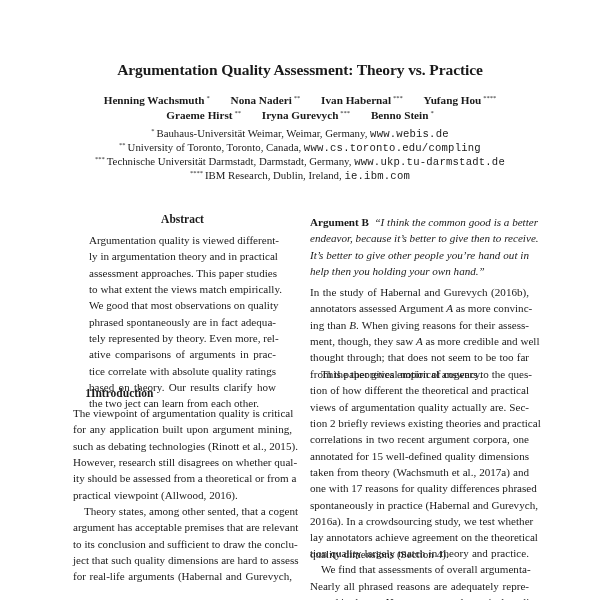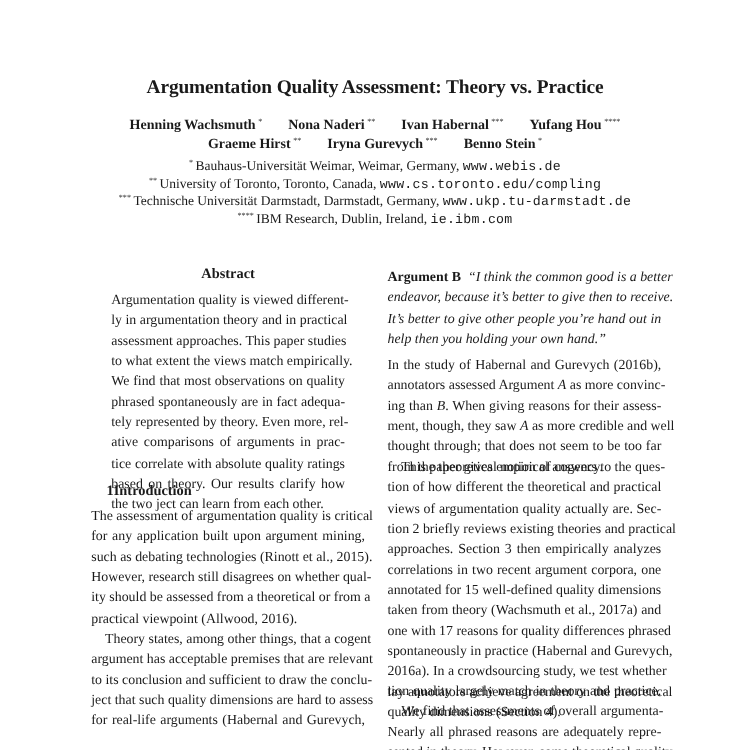--- a/index.html
+++ b/index.html
@@ -46,43 +46,43 @@
 <div class="aff" style="top:138px;"><sup>**</sup><span>University of Toronto, Toronto, Canada, </span><span class="url">www.cs.toronto.edu/compling</span></div>
 <div class="aff" style="top:152px;"><sup>***</sup><span>Technische Universität Darmstadt, Darmstadt, Germany, </span><span class="url">www.ukp.tu-darmstadt.de</span></div>
 <div class="aff" style="top:166px;"><sup>****</sup><span>IBM Research, Dublin, Ireland, </span><span class="url">ie.ibm.com</span></div>
 
 <div class="abs-head">Abstract</div>
 <div class="col" style="left:89px; width:187px; top:232px;">
   <span class="line">Argumentation quality is viewed different-</span>
   <span class="line">ly in argumentation theory and in practical</span>
   <span class="line">assessment approaches. This paper studies</span>
   <span class="line">to what extent the views match empirically.</span>
-  <span class="line">We find that most observations on quality</span>
+  <span class="line">We good that most observations on quality</span>
   <span class="line">phrased spontaneously are in fact adequa-</span>
   <span class="line">tely represented by theory. Even more, rel-</span>
   <span class="line">ative comparisons of arguments in prac-</span>
   <span class="line">tice correlate with absolute quality ratings</span>
   <span class="line">based on theory.  Our results clarify how</span>
   <span class="line last">the two ject can learn from each other.</span>
 </div>
 
 <div class="sec-head">
   <span class="num">1</span><span>Introduction</span>
 </div>
 
 <div class="col" style="left:73px; width:219px; top:405px;">
-  <span class="line">The assessment of argumentation quality is critical</span>
+  <span class="line">The viewpoint of argumentation quality is critical</span>
   <span class="line">for any application built upon argument mining,</span>
   <span class="line">such as debating technologies (Rinott et al., 2015).</span>
   <span class="line">However, research still disagrees on whether qual-</span>
   <span class="line">ity should be assessed from a theoretical or from a</span>
   <span class="line last">practical viewpoint (Allwood, 2016).</span>
 </div>
 <div class="col" style="left:73px; width:219px; top:503px;">
-  <span class="line indent">Theory states, among other things, that a cogent</span>
+  <span class="line indent">Theory states, among other sented, that a cogent</span>
   <span class="line">argument has acceptable premises that are relevant</span>
   <span class="line">to its conclusion and sufficient to draw the conclu-</span>
   <span class="line">ject that such quality dimensions are hard to assess</span>
   <span class="line">for real-life arguments (Habernal and Gurevych,</span>
 
 </div>
 
 <div class="col" style="left:310px; width:219px; top:214px;">
   <span class="line"><b>Argument B</b>&nbsp;&nbsp;<i>“I think the common good is a better</i></span>
   <span class="line"><i>endeavor, because it’s better to give then to receive.</i></span>
@@ -97,21 +97,20 @@
   <span class="line"><span>ment, though, they saw </span><i>A</i><span> as more credible and well</span></span>
   <span class="line">thought through; that does not seem to be too far</span>
   <span class="line last">from the theoretical notion of cogency.</span>
 </div>
 
 <div class="col" style="left:310px; width:219px; top:366px;">
   <span class="line indent">This paper gives empirical answers to the ques-</span>
   <span class="line">tion of how different the theoretical and practical</span>
   <span class="line">views of argumentation quality actually are. Sec-</span>
   <span class="line">tion 2 briefly reviews existing theories and practical</span>
-  <span class="line">approaches.  Section 3 then empirically analyzes</span>
   <span class="line">correlations in two recent argument corpora, one</span>
   <span class="line">annotated for 15 well-defined quality dimensions</span>
   <span class="line">taken from theory (Wachsmuth et al., 2017a) and</span>
   <span class="line">one with 17 reasons for quality differences phrased</span>
   <span class="line">spontaneously in practice (Habernal and Gurevych,</span>
   <span class="line">2016a). In a crowdsourcing study, we test whether</span>
   <span class="line">lay annotators achieve agreement on the theoretical</span>
   <span class="line last">quality dimensions (Section 4).</span>
 </div>
 

